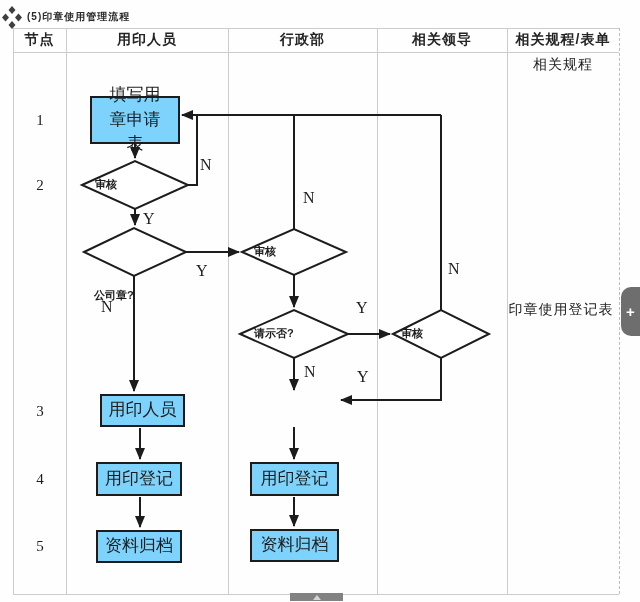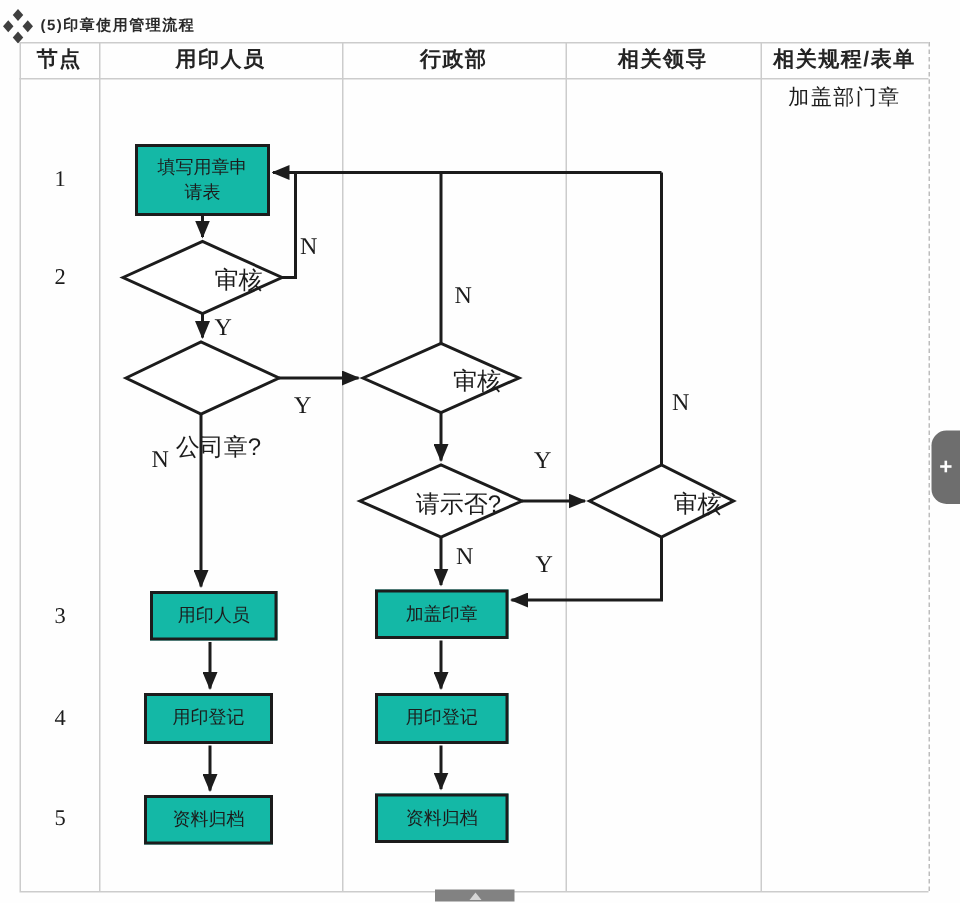--- a/index.html
+++ b/index.html
@@ -14,28 +14,28 @@
   
   .col-header{
     position:absolute;top:28px;height:24px;display:flex;align-items:center;justify-content:center;
     font-weight:bold;font-size:14px;color:#242424;letter-spacing:1px;
   }
   
   #title-row{position:absolute;left:2px;top:5px;height:24px;display:flex;align-items:center;gap:5px;}
   #title-text{font-size:10px;font-weight:bold;color:#2a2a2a;letter-spacing:1px;}
   
   .box{
-    position:absolute;background:#14b8a6;border:2px solid #1c1c1c;box-sizing:border-box;
+    position:absolute;background:#7dd3fc;border:2px solid #1c1c1c;box-sizing:border-box;
     display:flex;align-items:center;justify-content:center;text-align:center;
-    font-size:12px;color:#1c1c1c;line-height:1.45;
+    font-size:17px;color:#1c1c1c;line-height:1.45;
   }
   .box .wrap{display:block;width:60px;}
   
   .dlabel{
-    position:absolute;text-align:right;font-size:16px;color:#1c1c1c;pointer-events:none;
+    position:absolute;text-align:left;font-size:11px;color:#1c1c1c;pointer-events:none;font-weight:bold;
   }
   
   .yn{
     position:absolute;font-family:"Liberation Serif", serif;font-size:16px;color:#1c1c1c;
   }
   
   .num{
     position:absolute;left:30px;width:20px;text-align:center;
     font-family:"Liberation Serif", serif;font-size:15px;color:#1c1c1c;
   }
@@ -131,23 +131,20 @@
   </div>
   <div class="box" style="left:100px;top:394px;width:85px;height:33px;">
     <span>用印人员</span>
   </div>
   <div class="box" style="left:96px;top:462px;width:86px;height:34px;">
     <span>用印登记</span>
   </div>
   <div class="box" style="left:96px;top:530px;width:86px;height:33px;">
     <span>资料归档</span>
   </div>
-  <div class="box" style="left:250px;top:393px;width:89px;height:33px;">
-    <span>加盖印章</span>
-  </div>
   <div class="box" style="left:250px;top:462px;width:89px;height:34px;">
     <span>用印登记</span>
   </div>
   <div class="box" style="left:250px;top:529px;width:89px;height:33px;">
     <span>资料归档</span>
   </div>
 
   <div class="dlabel" style="left:95px;top:177px;width:80px;">审核</div>
   <div class="dlabel" style="left:94px;top:244px;width:80px;margin-top:44px;">公司章?</div>
   <div class="dlabel" style="left:254px;top:244px;width:80px;">审核</div>
@@ -163,21 +160,22 @@
   <div class="yn" style="left:304px;top:363px;">N</div>
   <div class="yn" style="left:448px;top:260px;">N</div>
   <div class="yn" style="left:357px;top:368px;">Y</div>
 
   <div class="num" style="top:112px;">1</div>
   <div class="num" style="top:177px;">2</div>
   <div class="num" style="top:403px;">3</div>
   <div class="num" style="top:471px;">4</div>
   <div class="num" style="top:538px;">5</div>
 
-  <div class="form-name" style="left:507px;top:56px;width:112px;">加盖部门章</div>
+  <div class="form-name" style="left:507px;top:56px;width:112px;">相关规程</div>
+  <div class="form-name" style="left:503px;top:301px;width:116px;">印章使用登记表</div>
 
   <div id="side-tab">
     <span>+</span>
   </div>
 
   <div id="scroll-thumb">
     <span class="tri"></span>
   </div>
 
 </div>

